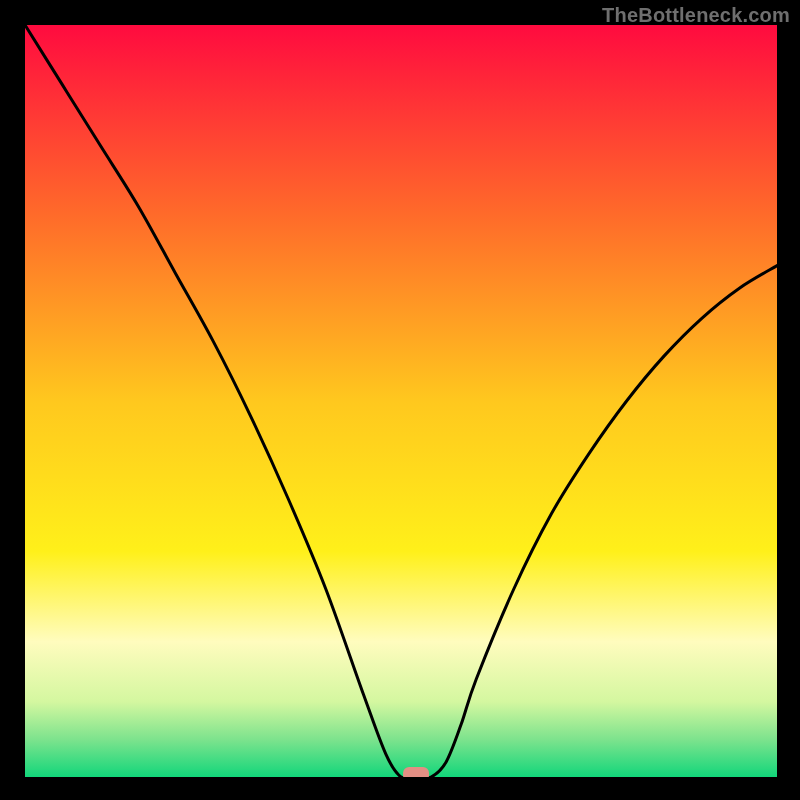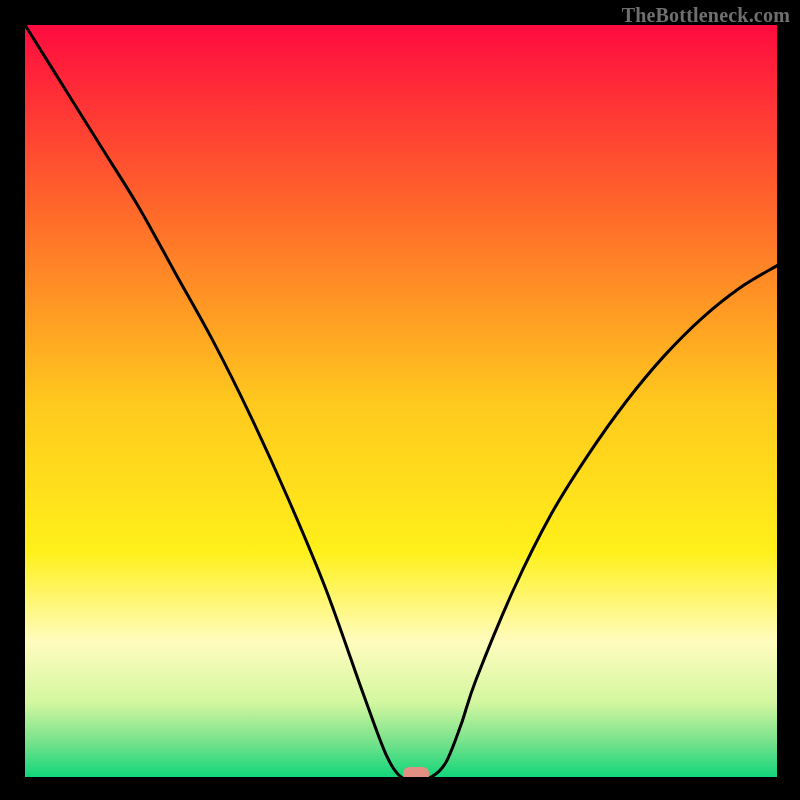--- a/index.html
+++ b/index.html
@@ -19,21 +19,20 @@
   }
   .watermark {
     position: absolute;
     top: 4px;
     right: 10px;
     color: #6f6f6f;
     font-size: 20px;
     font-weight: 600;
     letter-spacing: 0.2px;
     z-index: 10;
-    font-family: Liberation Serif, serif;
   }
   .plot-wrap {
     position: absolute;
     left: 25px;
     top: 25px;
     width: 752px;
     height: 752px;
   }
   svg { display: block; }
 </style>

